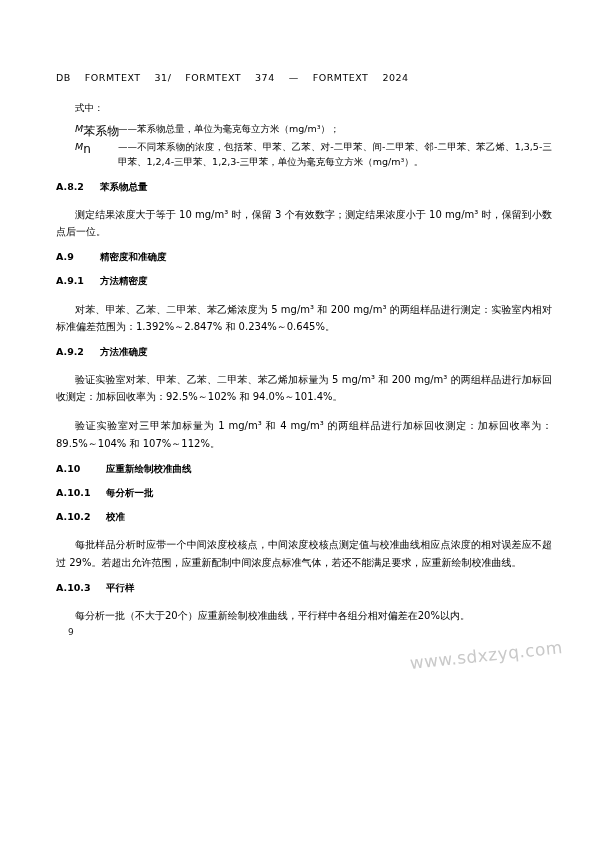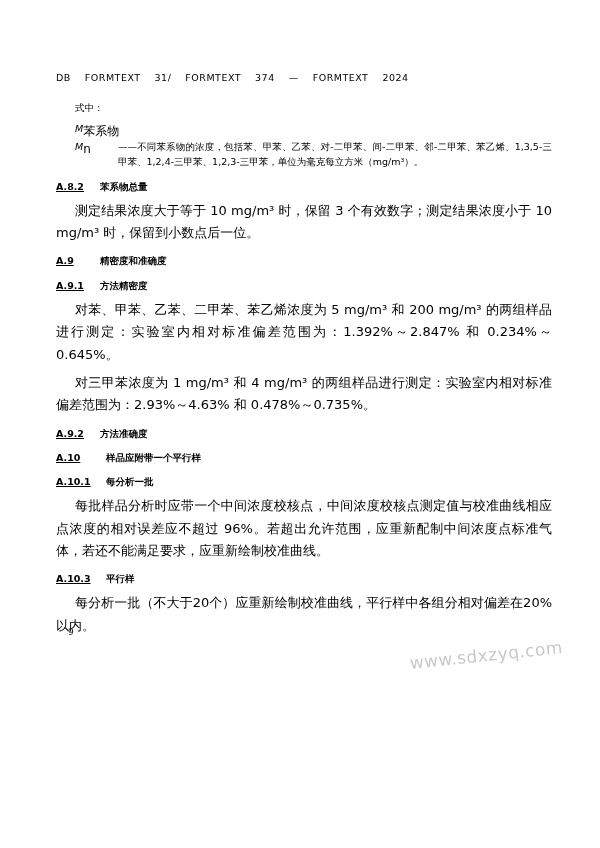--- a/index.html
+++ b/index.html
@@ -35,37 +35,36 @@
     display: inline-block;
     width: 14px;
   }
   .content {
     position: absolute;
     top: 96px;
     left: 56px;
     right: 48px;
   }
   .para {
-    font-size: 13px;
+    font-size: 10px;
     line-height: 1.72;
-    margin: 6px 0 4px 0;
+    margin: 12px 0 4px 0;
     text-align: justify;
     text-justify: inter-ideograph;
     text-indent: 19px;
   }
   .section-head {
     font-size: 9.5px;
     line-height: 1.6;
     margin: 9px 0 3px 0;
     font-weight: bold;
   }
   .section-head .num {
     display: inline-block;
     min-width: 44px;
-    text-decoration: underline;
   }
   .section-head .num.wide {
     min-width: 50px;
   }
   .shi {
     font-size: 9.5px;
     margin: 6px 0 6px 0;
     text-indent: 19px;
     font-family: Liberation Serif, serif;
   }
@@ -123,55 +122,60 @@
   <div class="header">
     <span>DB</span><span class="gap"></span><span>FORMTEXT</span><span class="gap"></span><span>31/</span><span class="gap"></span><span>FORMTEXT</span><span class="gap"></span><span>374</span><span class="gap"></span><span>—</span><span class="gap"></span><span>FORMTEXT</span><span class="gap"></span><span>2024</span>
   </div>
 
   <div class="content">
 
     <div class="shi">式中：</div>
 
     <div class="defrow">
       <span class="sym"><span class="ital">M</span><span class="sub">苯系物</span></span>
+      <span class="desc">——苯系物总量，单位为毫克每立方米（mg/m³）；</span>
     </div>
 
     <div class="defrow">
       <span class="sym"><span class="ital">M</span><span class="sub">n</span></span>
       <span class="desc">——不同苯系物的浓度，包括苯、甲苯、乙苯、对-二甲苯、间-二甲苯、邻-二甲苯、苯乙烯、1,3,5-三甲苯、1,2,4-三甲苯、1,2,3-三甲苯，单位为毫克每立方米（mg/m³）。</span>
     </div>
 
     <div class="section-head">
       <span class="num">A.8.2</span><span>苯系物总量</span>
     </div>
     <p class="para">测定结果浓度大于等于 10 mg/m³ 时，保留 3 个有效数字；测定结果浓度小于 10 mg/m³ 时，保留到小数点后一位。</p>
 
     <div class="section-head">
       <span class="num">A.9</span><span>精密度和准确度</span>
     </div>
 
     <div class="section-head">
       <span class="num">A.9.1</span><span>方法精密度</span>
     </div>
     <p class="para">对苯、甲苯、乙苯、二甲苯、苯乙烯浓度为 5 mg/m³ 和 200 mg/m³ 的两组样品进行测定：实验室内相对标准偏差范围为：1.392%～2.847% 和 0.234%～0.645%。</p>
-    <p class="para">对三甲苯浓度为 1 mg/m³ 和 4 mg/m³ 的两组样品进行测定：实验室内相对标准偏差范围为：2.93%～4.63% 和 0.478%～0.735%。</p>
 
     <div class="section-head">
       <span class="num">A.9.2</span><span>方法准确度</span>
     </div>
+    <p class="para">验证实验室对苯、甲苯、乙苯、二甲苯、苯乙烯加标量为 5 mg/m³ 和 200 mg/m³ 的两组样品进行加标回收测定：加标回收率为：92.5%～102% 和 94.0%～101.4%。</p>
+    <p class="para">验证实验室对三甲苯加标量为 1 mg/m³ 和 4 mg/m³ 的两组样品进行加标回收测定：加标回收率为：89.5%～104% 和 107%～112%。</p>
 
     <div class="section-head">
-      <span class="num wide">A.10</span><span>样品应附带一个平行样</span>
+      <span class="num wide">A.10</span><span>应重新绘制校准曲线</span>
     </div>
 
     <div class="section-head">
       <span class="num wide">A.10.1</span><span>每分析一批</span>
     </div>
 
-    <p class="para">每批样品分析时应带一个中间浓度校核点，中间浓度校核点测定值与校准曲线相应点浓度的相对误差应不超过 96%。若超出允许范围，应重新配制中间浓度点标准气体，若还不能满足要求，应重新绘制校准曲线。</p>
+    <div class="section-head">
+      <span class="num wide">A.10.2</span><span>校准</span>
+    </div>
+    <p class="para">每批样品分析时应带一个中间浓度校核点，中间浓度校核点测定值与校准曲线相应点浓度的相对误差应不超过 29%。若超出允许范围，应重新配制中间浓度点标准气体，若还不能满足要求，应重新绘制校准曲线。</p>
 
     <div class="section-head">
       <span class="num wide">A.10.3</span><span>平行样</span>
     </div>
     <p class="para">每分析一批（不大于20个）应重新绘制校准曲线，平行样中各组分相对偏差在20%以内。</p>
 
   </div>
 
   <div class="pagenum">9</div>
   <div class="watermark">www.sdxzyq.com</div>

